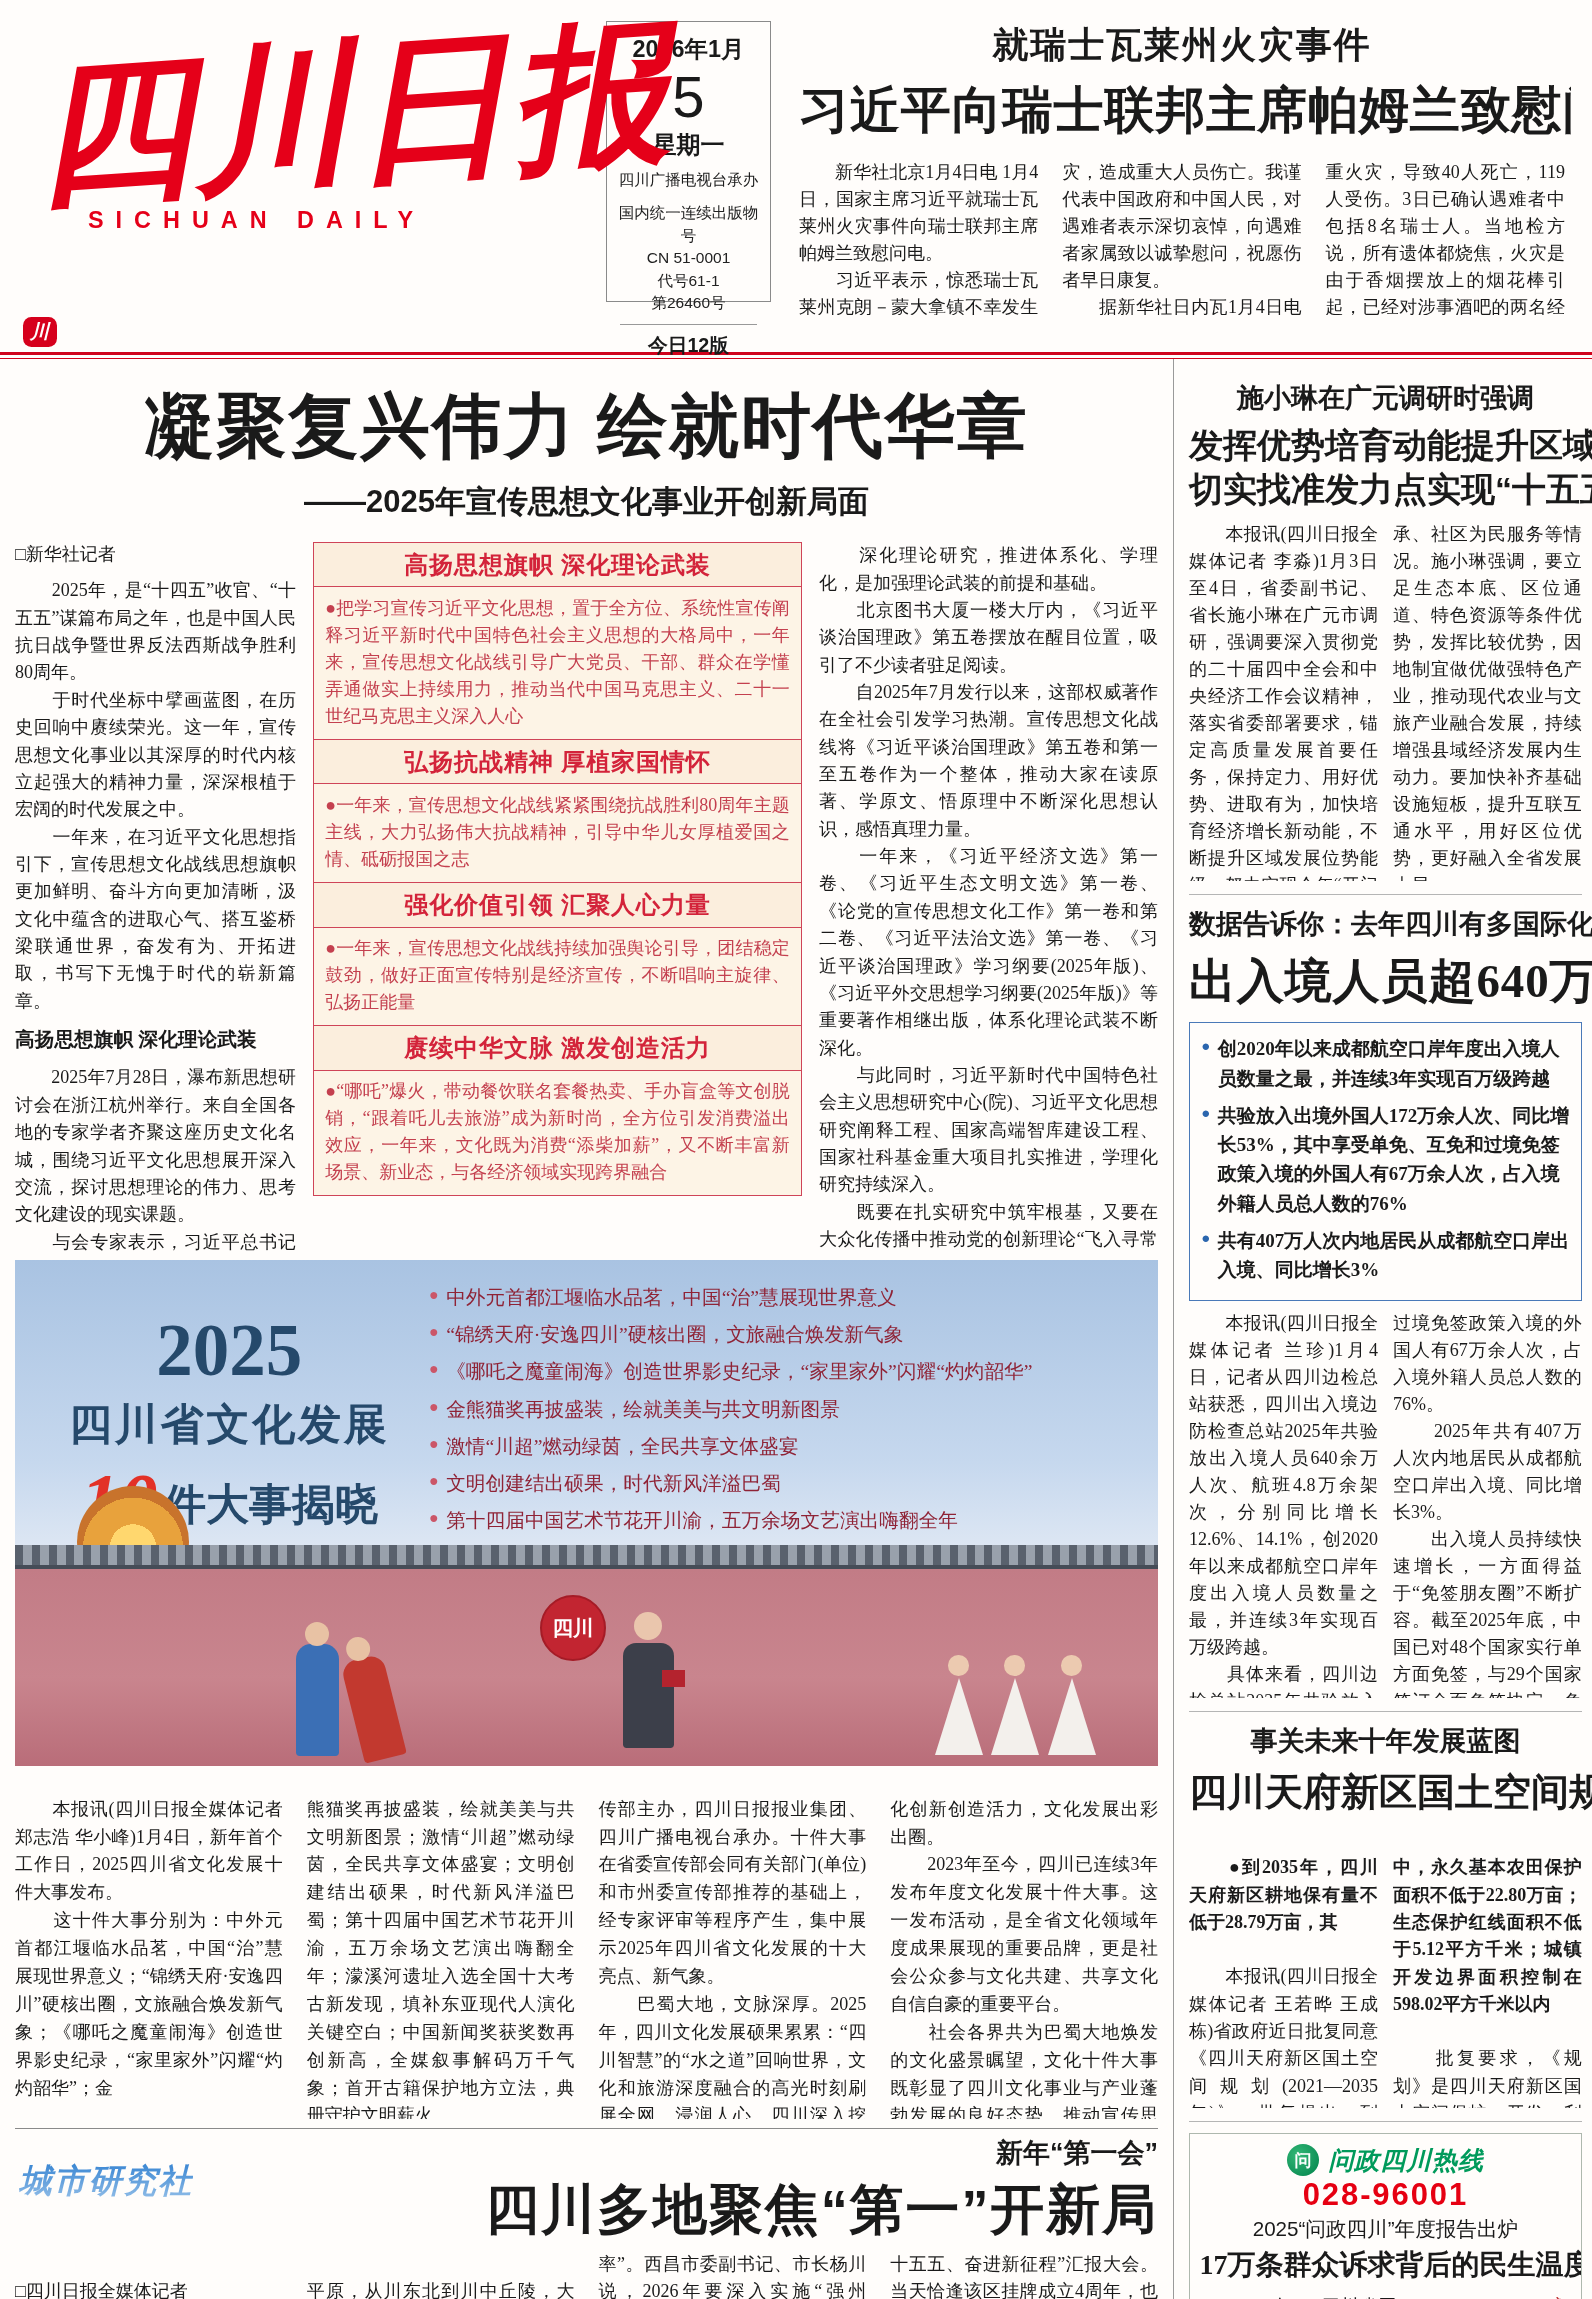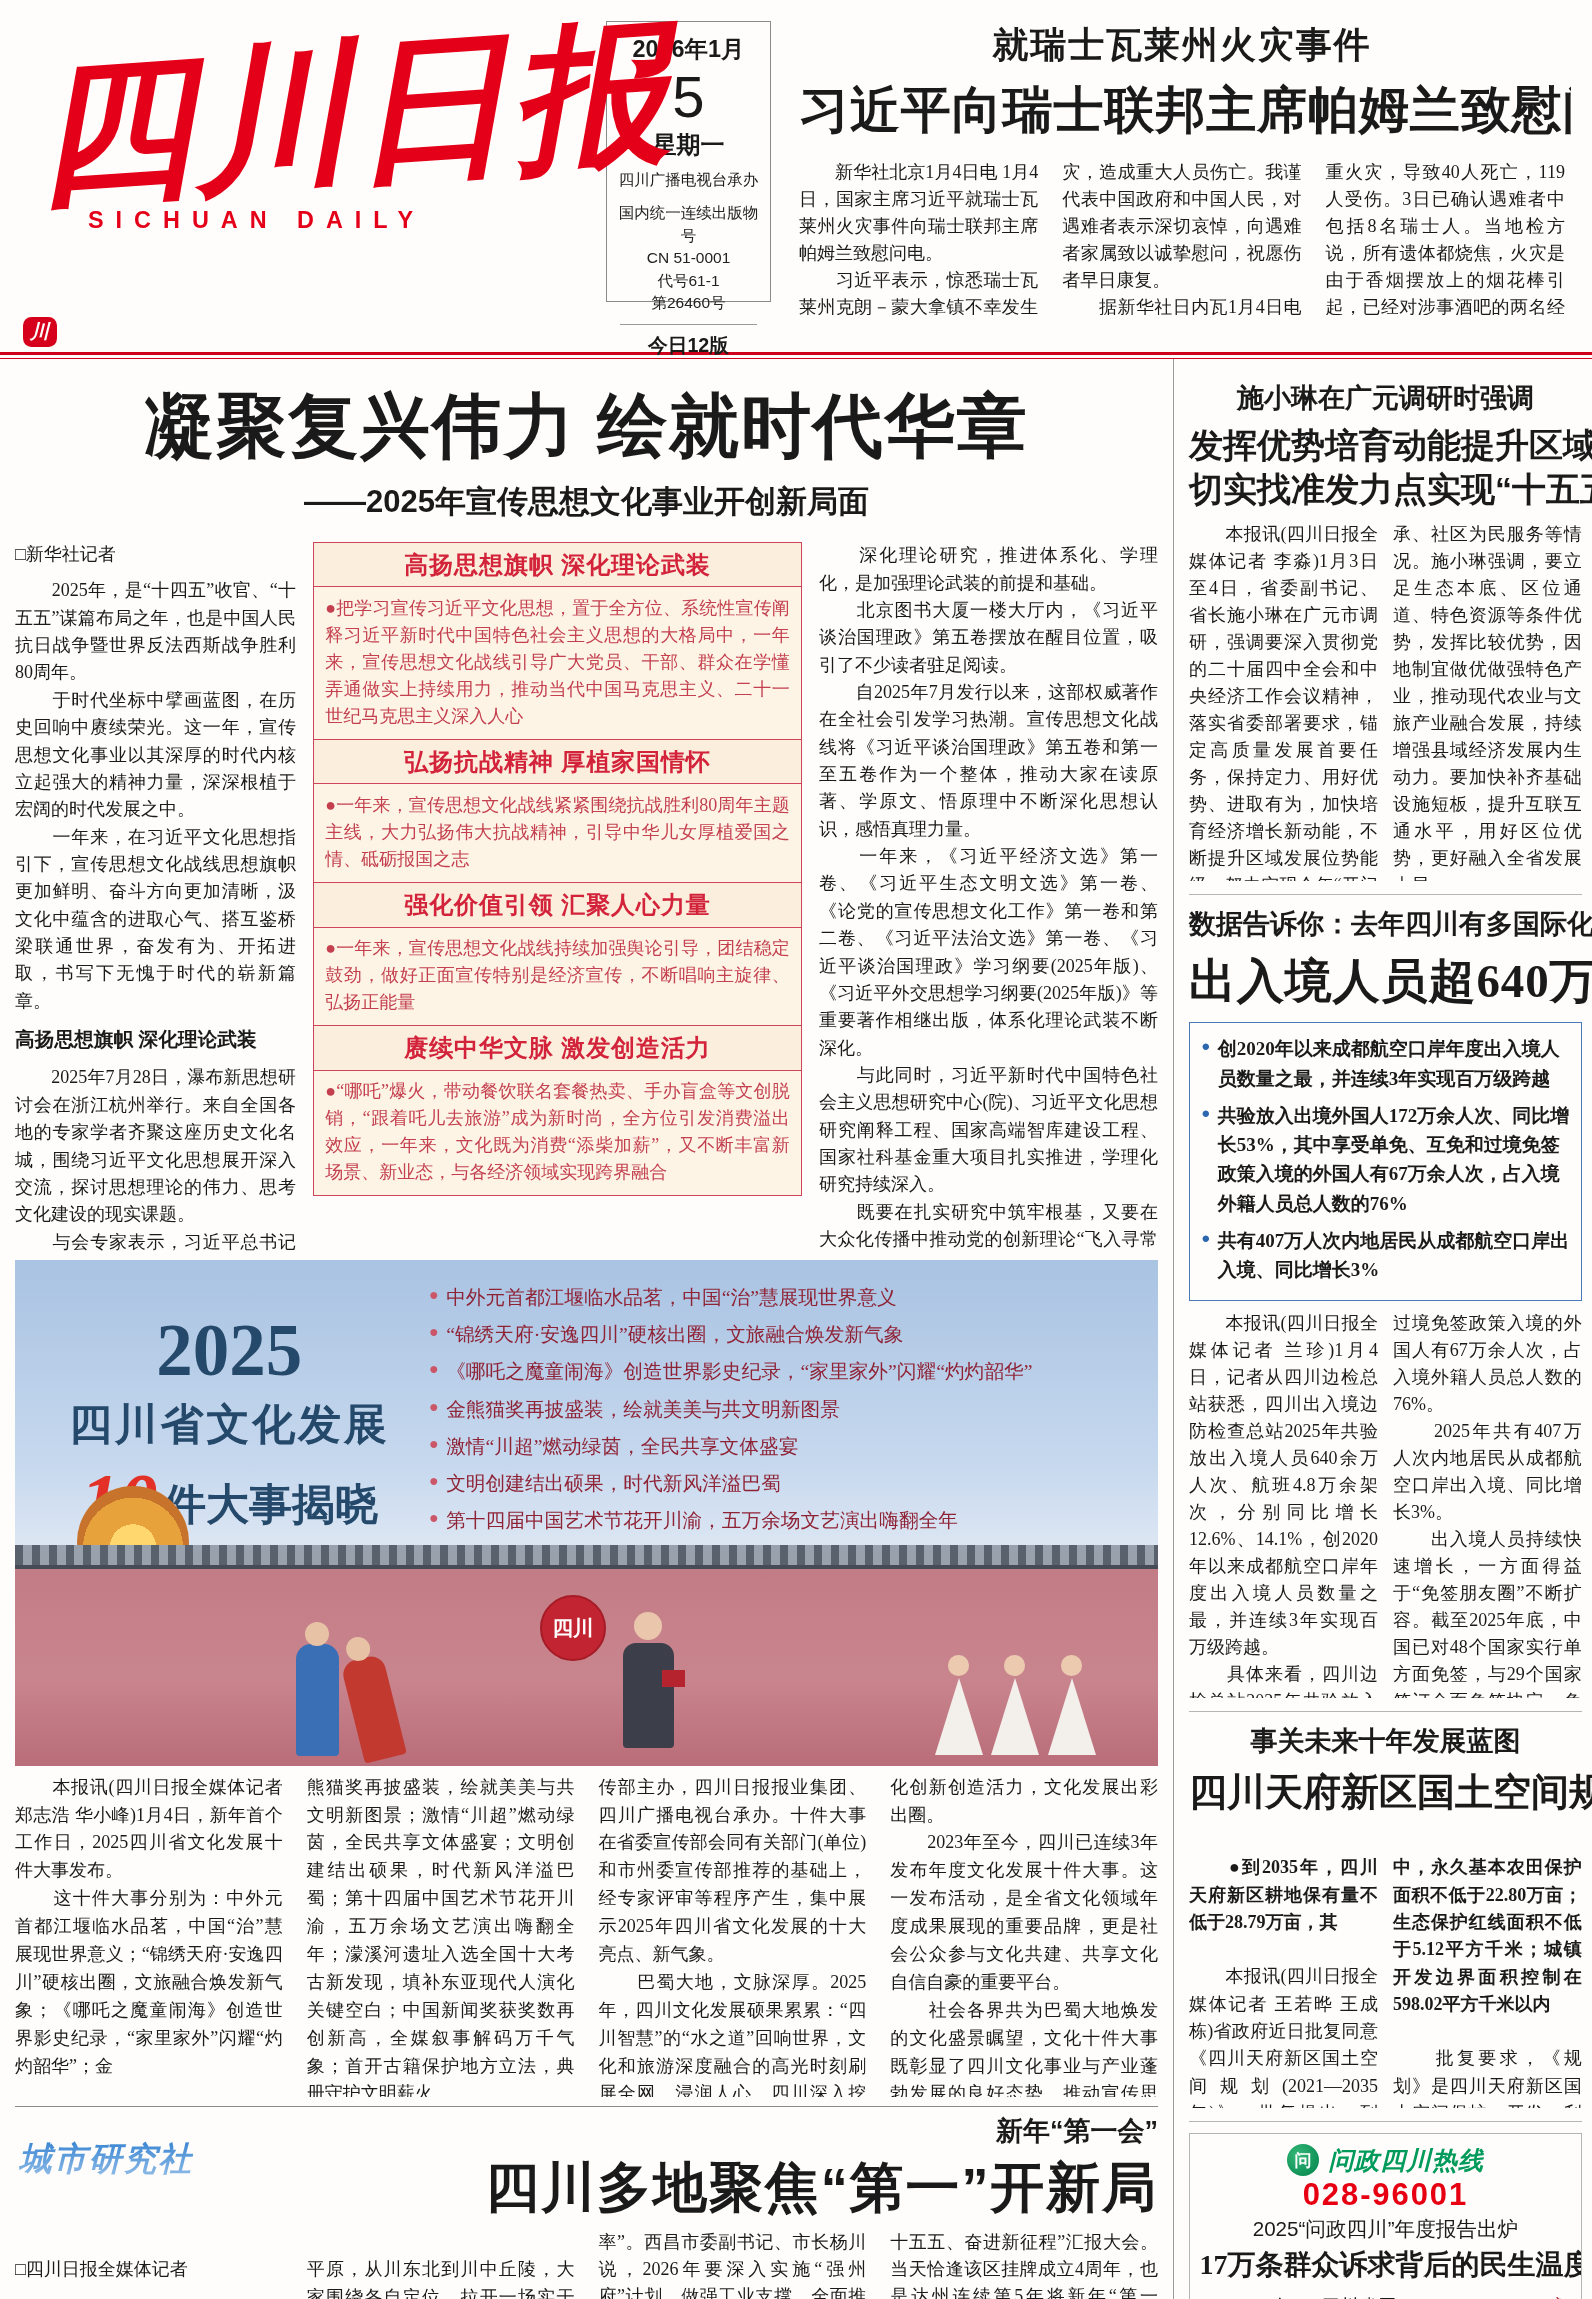--- a/index.html
+++ b/index.html
@@ -112,21 +112,21 @@
   .dancer { bottom:7.5px; width:51px; height:103px; }
   .dancer .dhead { width:20.6px; height:20.6px; border-radius:50%; background:#eccab0; margin:0 auto; }
   .dancer .skirt { width:0; height:0; margin:1.9px auto 0; border-left:24px solid transparent;
     border-right:24px solid transparent; border-bottom:77px solid #f3f0ec; }
   .d1{ left:918px;} .d2{ left:974px;} .d3{ left:1031px;}
   .flower { left:187px; bottom:141px; width:75px; height:56px;
     background:radial-gradient(circle at 30% 40%, #e86f8e 0 13px, transparent 14px),
                radial-gradient(circle at 60% 30%, #ef8aa4 0 11.2px, transparent 12px),
                radial-gradient(circle at 70% 65%, #d95f80 0 12px, transparent 13px); }
   
-  .feature-story { display:flex; gap:24px; margin-top:8px; height:323px; overflow:hidden; }
+  .feature-story { display:flex; gap:24px; margin-top:30px; height:323px; overflow:hidden; }
   .fs-col { flex:1; font-size:18px; line-height:1.55; text-align:justify; white-space:pre-line; }
   .lm-rule { border-top:0.9px solid #8a8a8a; margin:9.4px 0 5.6px; }
   
   .bs-head { position:relative; height:111px; }
   .city-logo { position:absolute; left:3.7px; top:24px; font-family:"Liberation Sans", sans-serif;
     font-weight:900; font-style:italic; font-size:33px; letter-spacing:1.9px;
     background:linear-gradient(180deg,#2f7fd0,#9cc4ea); -webkit-background-clip:text;
     background-clip:text; color:transparent; }
   .bs-center { text-align:right; padding-left:112px; }
   .bs-kicker { font-family:"Liberation Sans", sans-serif; font-weight:900; font-size:27px; }

